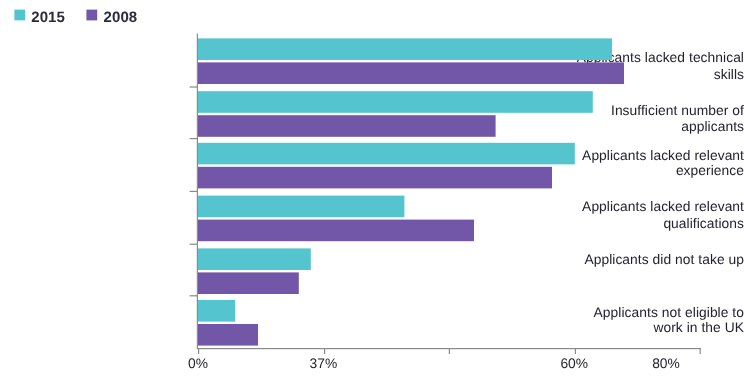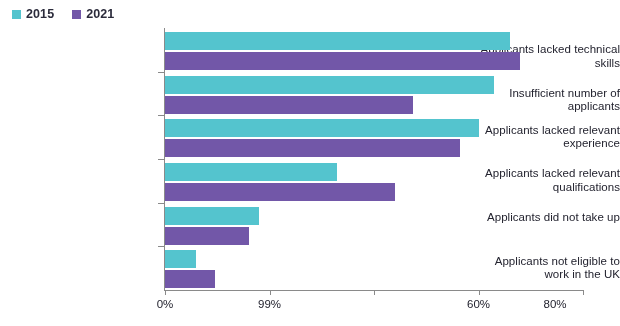--- a/index.html
+++ b/index.html
@@ -21,21 +21,21 @@
     position: absolute;
     left: 12px;
     top: 6px;
     display: flex;
     align-items: center;
     gap: 18px;
     height: 16px;
   }
   .legend-entry {
     display: flex;
-    align-items: center;
+    align-items: flex-start;
     gap: 5px;
   }
   .legend-swatch {
     width: 9px;
     height: 9px;
     display: inline-block;
   }
   .legend-label {
     font-size: 12.5px;
     font-weight: 600;
@@ -134,21 +134,21 @@
 </head>
 <body>
 
 <div id="legend">
   <div class="legend-entry">
     <span class="legend-swatch" style="background:#54c4ce"></span>
     <span class="legend-label">2015</span>
   </div>
   <div class="legend-entry">
     <span class="legend-swatch" style="background:#7257a8"></span>
-    <span class="legend-label">2021</span>
+    <span class="legend-label">2008</span>
   </div>
 </div>
 
 <div id="chart">
 
   <div id="y-axis-line"></div>
   <div id="x-axis-line"></div>
 
   <div id="cat-labels">
       <div class="cat-label" style="top: 15.0833px;">
@@ -206,21 +206,21 @@
       <div class="row" style="top: 218.333px;">
         <div class="bar s2015" title="2015: 6%" style="width: 31.35px; background: rgb(84, 196, 206);"></div>
         <div class="bar s2012" title="2012: 9.5%" style="width: 49.6375px; background: rgb(114, 87, 168);"></div>
       </div>
     </div>
 
   <div id="x-ticks">
       <div class="x-tick" style="left: 165px;"></div>
       <div class="x-tick-label" style="left: 165px;">0%</div>
       <div class="x-tick" style="left: 269.5px;"></div>
-      <div class="x-tick-label" style="left: 269.5px;">99%</div>
+      <div class="x-tick-label" style="left: 269.5px;">37%</div>
       <div class="x-tick" style="left: 374px;"></div>
       <div class="x-tick-label" style="left: 374px; margin-top: 40px;">40%</div>
       <div class="x-tick" style="left: 478.5px;"></div>
       <div class="x-tick-label" style="left: 478.5px;">60%</div>
       <div class="x-tick" style="left: 583px;"></div>
       <div class="x-tick-label" style="left: 555px;">80%</div>
     </div>
 
 </div>
 

